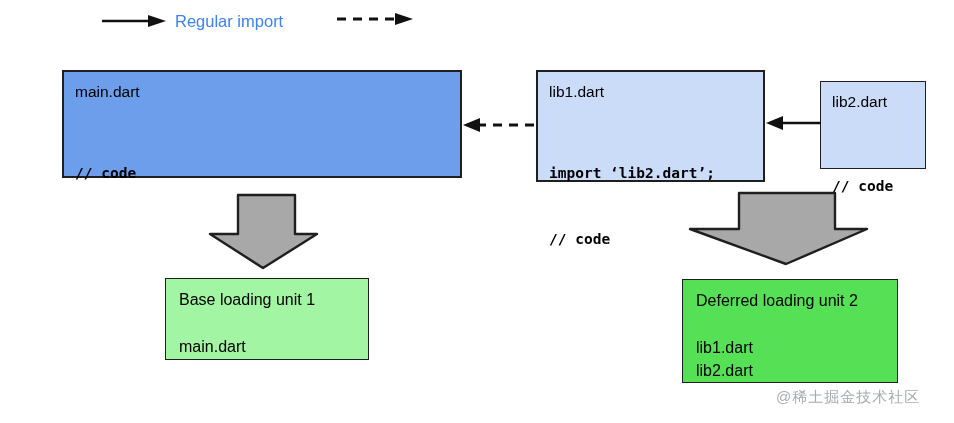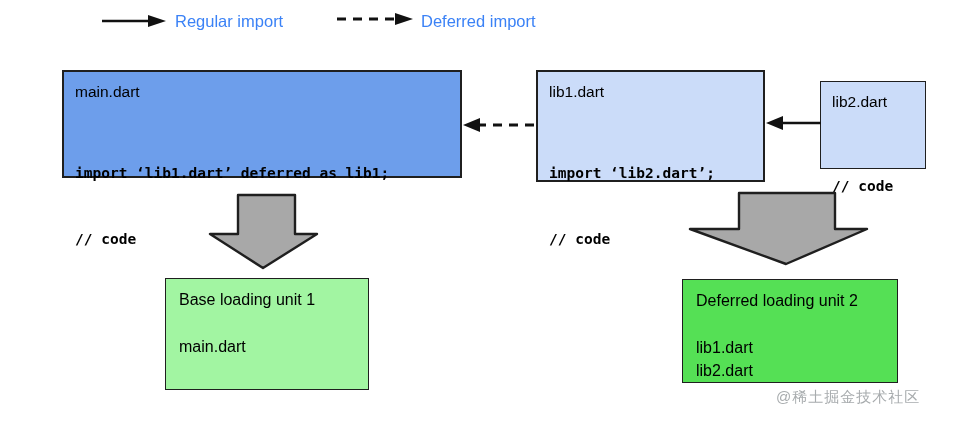--- a/index.html
+++ b/index.html
@@ -60,21 +60,21 @@
   
   .unit {
     position: absolute;
     box-sizing: border-box;
     border: 1.8px solid #1f1f1f;
     padding: 11px 13px;
     font-size: 16px;
     line-height: 20px;
   }
   .unit-base {
-    left: 165px; top: 278px; width: 204px; height: 112px;
+    left: 165px; top: 278px; width: 204px; height: 82px;
     background: #a2f5a2;
   }
   .unit-deferred {
     left: 682px; top: 279px; width: 216px; height: 104px;
     background: #55e055;
   }
   .unit-files { margin-top: 25px; line-height: 23px; }
 
   
   .watermark {
@@ -94,26 +94,24 @@
   <svg class="abs" style="left:100px; top:12px;" width="68" height="18">
     <line x1="2" y1="9" x2="50" y2="9" stroke="#111111" stroke-width="2.4"></line>
     <polygon points="66,9 48,3 48,15" fill="#111111"></polygon>
   </svg>
   <span class="legend-label" style="left:175px;">Regular import</span>
 
   <svg class="abs" style="left:335px; top:10px;" width="80" height="18">
     <line x1="2" y1="9" x2="62" y2="9" stroke="#111111" stroke-width="3" stroke-dasharray="9,7"></line>
     <polygon points="78,9 60,3 60,15" fill="#111111"></polygon>
   </svg>
-  <span class="legend-label" style="left:421px;">Deferred import</span>
 
   <div class="node node-main">
     <div class="node-title">main.dart</div>
     <div class="code">
-      <div>import ‘lib1.dart’ deferred as lib1;</div>
       <div>// code</div>
     </div>
   </div>
 
   <div class="node node-lib1">
     <div class="node-title">lib1.dart</div>
     <div class="code">
       <div>import ‘lib2.dart’;</div>
       <div>// code</div>
     </div>

